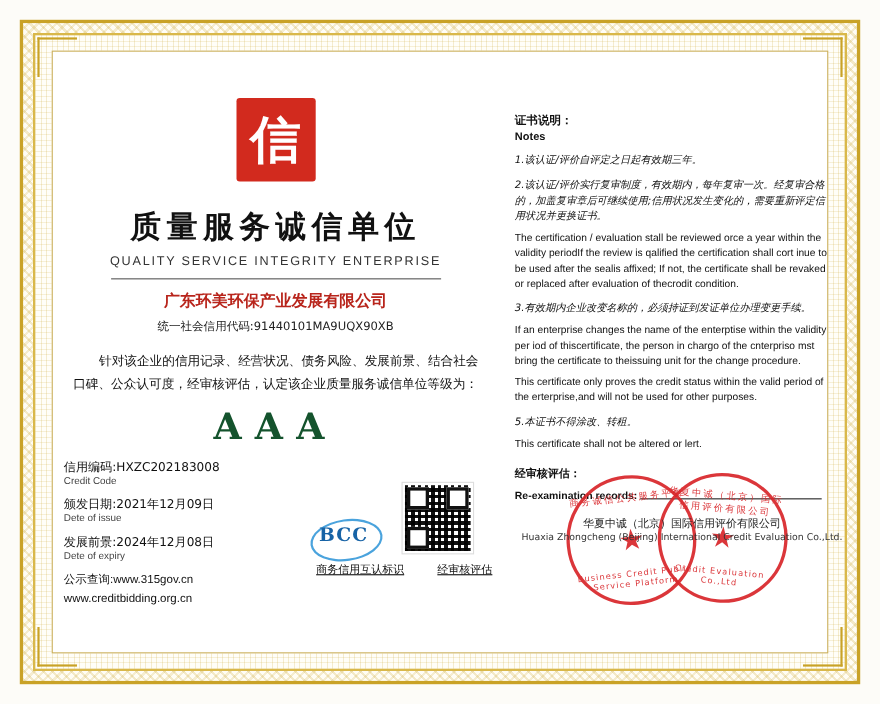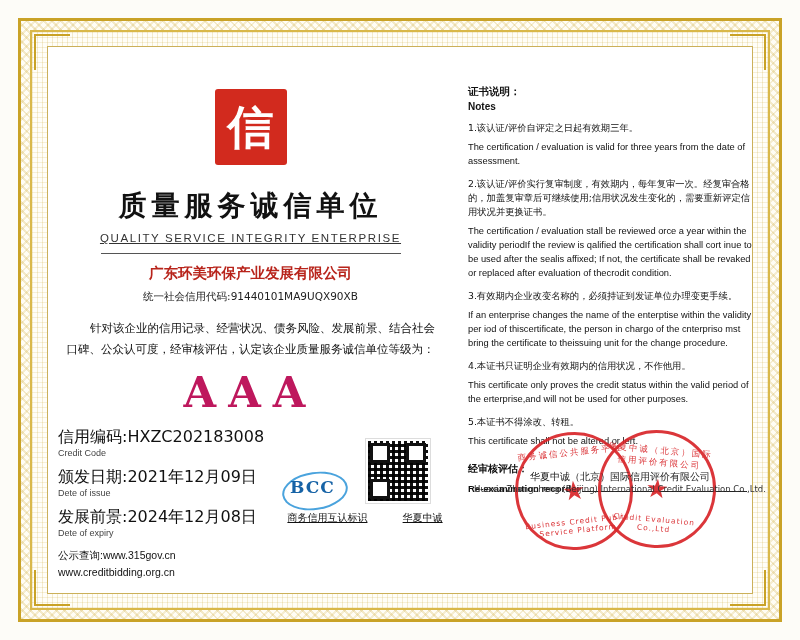--- a/index.html
+++ b/index.html
@@ -71,21 +71,20 @@
     font-weight:bold;
     letter-spacing:5px;
     color:#111;
     font-family:Liberation Serif, serif;
   }
   .title-en{
     margin-top:7px;
     font-size:11.5px;
     letter-spacing:1.6px;
     color:#333;
-    text-decoration:underline;
   }
   .rule{
     width:300px;height:1px;background:#555;margin:9px auto 0 auto;
   }
   .company{
     margin-top:10px;
     font-size:14.5px;
     font-weight:bold;
     color:#b8241b;
     font-family:"DejaVu Sans", sans-serif;
@@ -98,34 +97,34 @@
     margin:14px 14px 0 14px;
     font-size:11.5px;
     line-height:21px;
     color:#111;
     text-align:center;
     text-indent:24px;
     font-family:"DejaVu Sans", sans-serif;
   }
   .grade{
     margin-top:8px;
-    font-size:42px;
+    font-size:33px;
     font-weight:bold;
-    color:#be185d;
+    color:#14532d;
     font-family:"DejaVu Serif", serif;
     letter-spacing:12px;
   }
   .fields{
     margin-top:10px;
     text-align:left;
     padding-left:10px;
   }
   .field{margin-bottom:9px;}
   .field .cn{
-    font-size:16px;color:#111;
+    font-size:11px;color:#111;
     font-family:"DejaVu Sans", sans-serif;
   }
   .field .en{
     font-size:9px;color:#444;margin-top:0;
   }
   .links{
     margin-top:6px;text-align:left;padding-left:10px;
     font-size:10.5px;color:#111;line-height:17px;
     font-family:Liberation Sans, sans-serif;
   }
@@ -163,32 +162,33 @@
     position:absolute;left:-2px;top:72px;width:190px;
     font-size:10px;color:#111;
     font-family:"DejaVu Sans", sans-serif;
   }
   .badge-labels span{display:inline-block;text-decoration:underline;}
   .bl1{width:104px;}
   .bl2{width:80px;}
 
   
   .right{
-    position:absolute;left:420px;top:38px;width:285px;
+    position:absolute;left:420px;top:56px;width:285px;
   }
   .notes-head-cn{
     font-size:10.5px;font-weight:bold;color:#111;
     font-family:"DejaVu Sans", sans-serif;
   }
   .notes-head-en{
     font-size:10px;font-weight:bold;color:#111;margin-top:2px;
   }
   .note-cn{
     margin-top:9px;font-size:9.3px;line-height:14px;color:#111;
     font-family:"DejaVu Sans", sans-serif;
+    font-style:italic;
   }
   .note-en{
     margin-top:5px;font-size:9.3px;line-height:14px;color:#111;
   }
   .reexam{
     margin-top:14px;
   }
   .reexam .cn{font-size:10px;font-weight:bold;color:#111;font-family:"DejaVu Sans", sans-serif;}
   .reexam .en{font-size:9.5px;font-weight:bold;color:#111;margin-top:5px;}
   .reexam .line{
@@ -277,40 +277,38 @@
           <div class="bcc-ring"></div>
           <div class="bcc-text">BCC</div>
         </div>
         <div class="qr">
           <div class="qr-dot" style="left:2px;top:2px;"></div>
           <div class="qr-dot" style="right:2px;top:2px;"></div>
           <div class="qr-dot" style="left:2px;bottom:2px;"></div>
         </div>
         <div class="badge-labels">
           <span class="bl1">商务信用互认标识</span>
-          <span class="bl2">华夏中诚</span>
+          <span class="bl2">经审核评估</span>
         </div>
       </div>
 
     </div>
 
     <div class="right">
       <div class="notes-head-cn">证书说明：</div>
       <div class="notes-head-en">Notes</div>
 
       <div class="note-cn">1.该认证/评价自评定之日起有效期三年。</div>
-      <div class="note-en">The certification / evaluation is valid for three years from the date of assessment.</div>
 
       <div class="note-cn">2.该认证/评价实行复审制度，有效期内，每年复审一次。经复审合格的，加盖复审章后可继续使用;信用状况发生变化的，需要重新评定信用状况并更换证书。</div>
       <div class="note-en">The certification / evaluation stall be reviewed orce a year within the validity periodIf the review is qalified the certification shall cort inue to be used after the sealis affixed; If not, the certificate shall be revaked or replaced after evaluation of thecrodit condition.</div>
 
       <div class="note-cn">3.有效期内企业改变名称的，必须持证到发证单位办理变更手续。</div>
       <div class="note-en">If an enterprise changes the name of the enterptise within the validity per iod of thiscertificate, the person in chargo of the cnterpriso mst bring the certificate to theissuing unit for the change procedure.</div>
 
-      <div class="note-cn">4.本证书只证明企业有效期内的信用状况，不作他用。</div>
       <div class="note-en">This certificate only proves the credit status within the valid period of the erterprise,and will not be used for other purposes.</div>
 
       <div class="note-cn">5.本证书不得涂改、转租。</div>
       <div class="note-en">This certificate shall not be altered or lert.</div>
 
       <div class="reexam">
         <div class="cn">经审核评估：</div>
         <div class="en">
           <span>Re-examination records:</span><span class="line"></span>
         </div>

